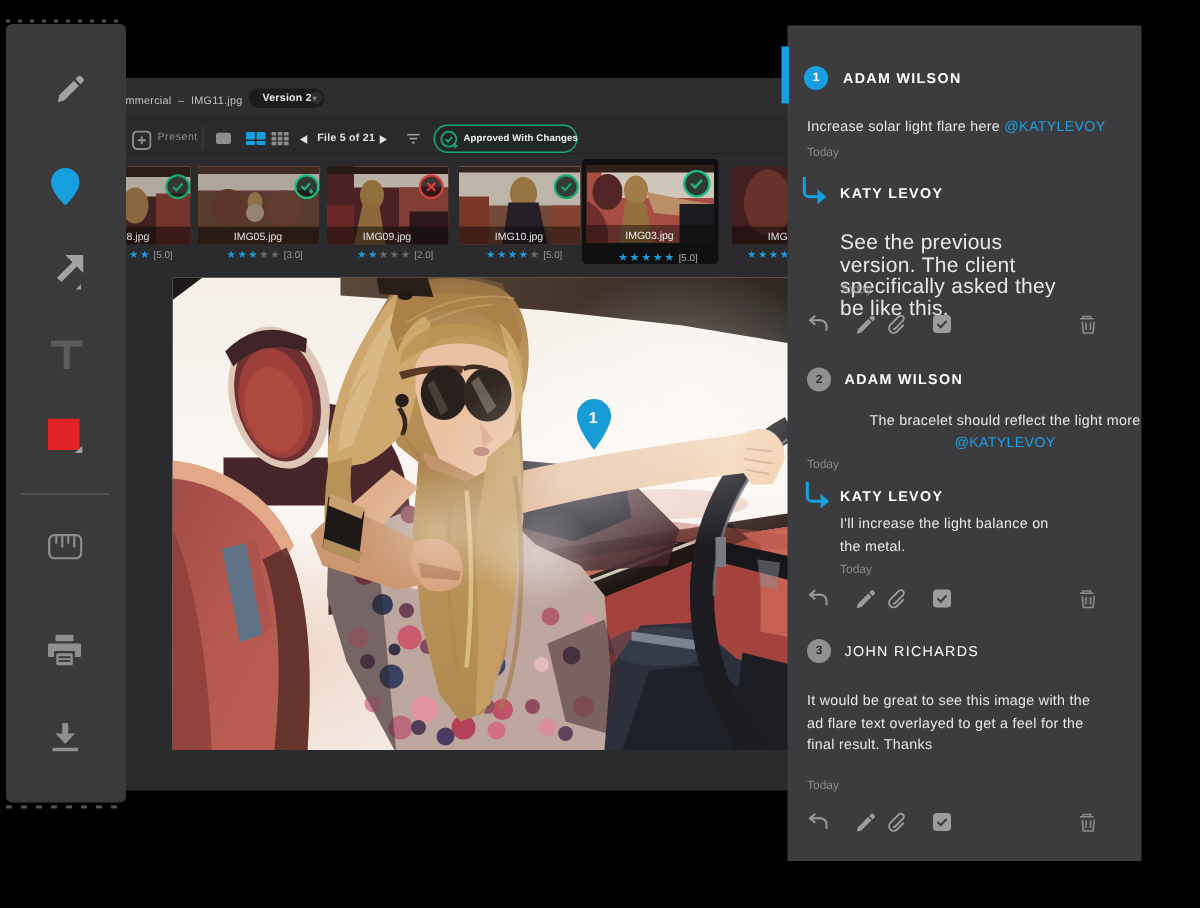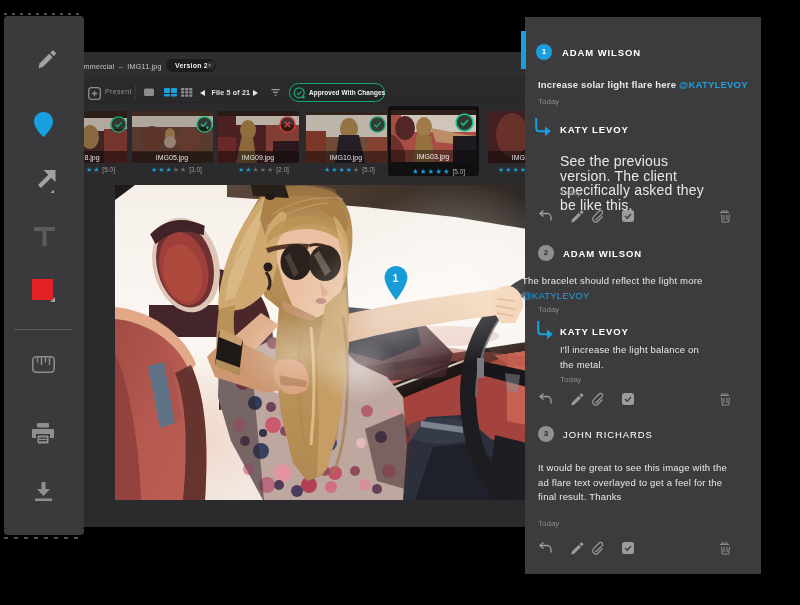--- a/index.html
+++ b/index.html
@@ -437,21 +437,21 @@
 <svg class="abs" style="left:33px; top:482px;" width="21" height="19" viewBox="0 0 21 19">
   <path d="M8.5 0h4v7h4.5l-6.5 7-6.5-7h4.5z" fill="#8f8f8f"></path>
   <rect x="2" y="16.5" width="17" height="2.5" fill="#8f8f8f"></rect>
 </svg>
 
 <div class="abs" style="left:525px; top:17px; width:236px; height:557px; background:#3c3c3e;"></div>
 <div class="abs" style="left:521px; top:31px; width:5px; height:38px; background:#189fe0;"></div>
 
 <div class="abs" style="left:536px; top:44px; width:16px; height:16px; border-radius:50%; background:#189fe0; color:#fff; font-size:8px; font-weight:bold; text-align:center; line-height:16px;">1</div>
 <div class="abs" style="left:562px; top:47px; color:#fff; font-size:9.5px; font-weight:bold; letter-spacing:.9px;">ADAM WILSON</div>
-<div class="abs" style="left:538px; top:79px; width:215px; color:#e8e8e8; font-size:9.5px; letter-spacing:.2px;font-weight:bold;">Increase solar light flare here <span style="color:#1e9fe0;">@KATYLEVOY</span></div>
+<div class="abs" style="left:538px; top:79px; width:215px; color:#e8e8e8; font-size:9.5px; letter-spacing:.2px;">Increase solar light flare here <span style="color:#1e9fe0;">@KATYLEVOY</span></div>
 <div class="abs" style="left:538px; top:97px; color:#8b8b8b; font-size:8px;">Today</div>
 
 <svg class="abs" style="left:534px; top:118px;" width="17" height="18" viewBox="0 0 17 18">
   <path d="M2.2 0v10c0 1.8 1.4 3.2 3.2 3.2h7" fill="none" stroke="#189fe0" stroke-width="2"></path>
   <path d="M11 8.2l5.8 5-5.8 5z" fill="#189fe0"></path>
 </svg>
 <div class="abs" style="left:560px; top:124px; color:#fff; font-size:9.5px; font-weight:bold; letter-spacing:.9px;">KATY LEVOY</div>
 <div class="abs" style="left:560px; top:142px; width:145px; color:#e8e8e8; font-size:14px; line-height:14.5px; letter-spacing:.2px;margin-top:12px;">See the previous version. The client specifically asked they be like this.</div>
 <div class="abs" style="left:560px; top:188px; color:#8b8b8b; font-size:8px;">Today</div>
 
@@ -504,21 +504,21 @@
   <rect x="84" y="1" width="12" height="12" rx="2.5" fill="#9c9c9c"></rect>
   <path d="M87 7l2.2 2.2 3.8-4.2" fill="none" stroke="#3c3c3e" stroke-width="1.4"></path>
   <g stroke="#8a8a8a" fill="none" stroke-width="1.1">
     <path d="M182 3.5h9M184 3.5v-1.5h5v1.5M183.5 5.5l.8 7.5h6.4l.8-7.5"></path>
     <path d="M186 6v5M189 6v5"></path>
   </g>
 </svg>
 
 <div class="abs" style="left:538px; top:245px; width:16px; height:16px; border-radius:50%; background:#8f8f8f; color:#2c2c2c; font-size:8px; font-weight:bold; text-align:center; line-height:16px;">2</div>
 <div class="abs" style="left:563px; top:248px; color:#fff; font-size:9.5px; font-weight:bold; letter-spacing:.9px;">ADAM WILSON</div>
-<div class="abs" style="left:522px; top:274px; width:220px; color:#e8e8e8; font-size:9.5px; line-height:14.5px; letter-spacing:.2px;">The bracelet should reflect the light more <span style="color:#1e9fe0;">@KATYLEVOY</span></div>
+<div class="abs" style="left:560px; top:274px; width:220px; color:#e8e8e8; font-size:9.5px; line-height:14.5px; letter-spacing:.2px;text-align:center;">The bracelet should reflect the light more <span style="color:#1e9fe0;">@KATYLEVOY</span></div>
 <div class="abs" style="left:538px; top:305px; color:#8b8b8b; font-size:8px;">Today</div>
 
 <svg class="abs" style="left:536px; top:321px;" width="17" height="18" viewBox="0 0 17 18">
   <path d="M2.2 0v10c0 1.8 1.4 3.2 3.2 3.2h7" fill="none" stroke="#189fe0" stroke-width="2"></path>
   <path d="M11 8.2l5.8 5-5.8 5z" fill="#189fe0"></path>
 </svg>
 <div class="abs" style="left:560px; top:326px; color:#fff; font-size:9.5px; font-weight:bold; letter-spacing:.9px;">KATY LEVOY</div>
 <div class="abs" style="left:560px; top:343px; width:150px; color:#e8e8e8; font-size:9.5px; line-height:14.5px; letter-spacing:.2px;">I'll increase the light balance on the metal.</div>
 <div class="abs" style="left:560px; top:375px; color:#8b8b8b; font-size:8px;">Today</div>
 

